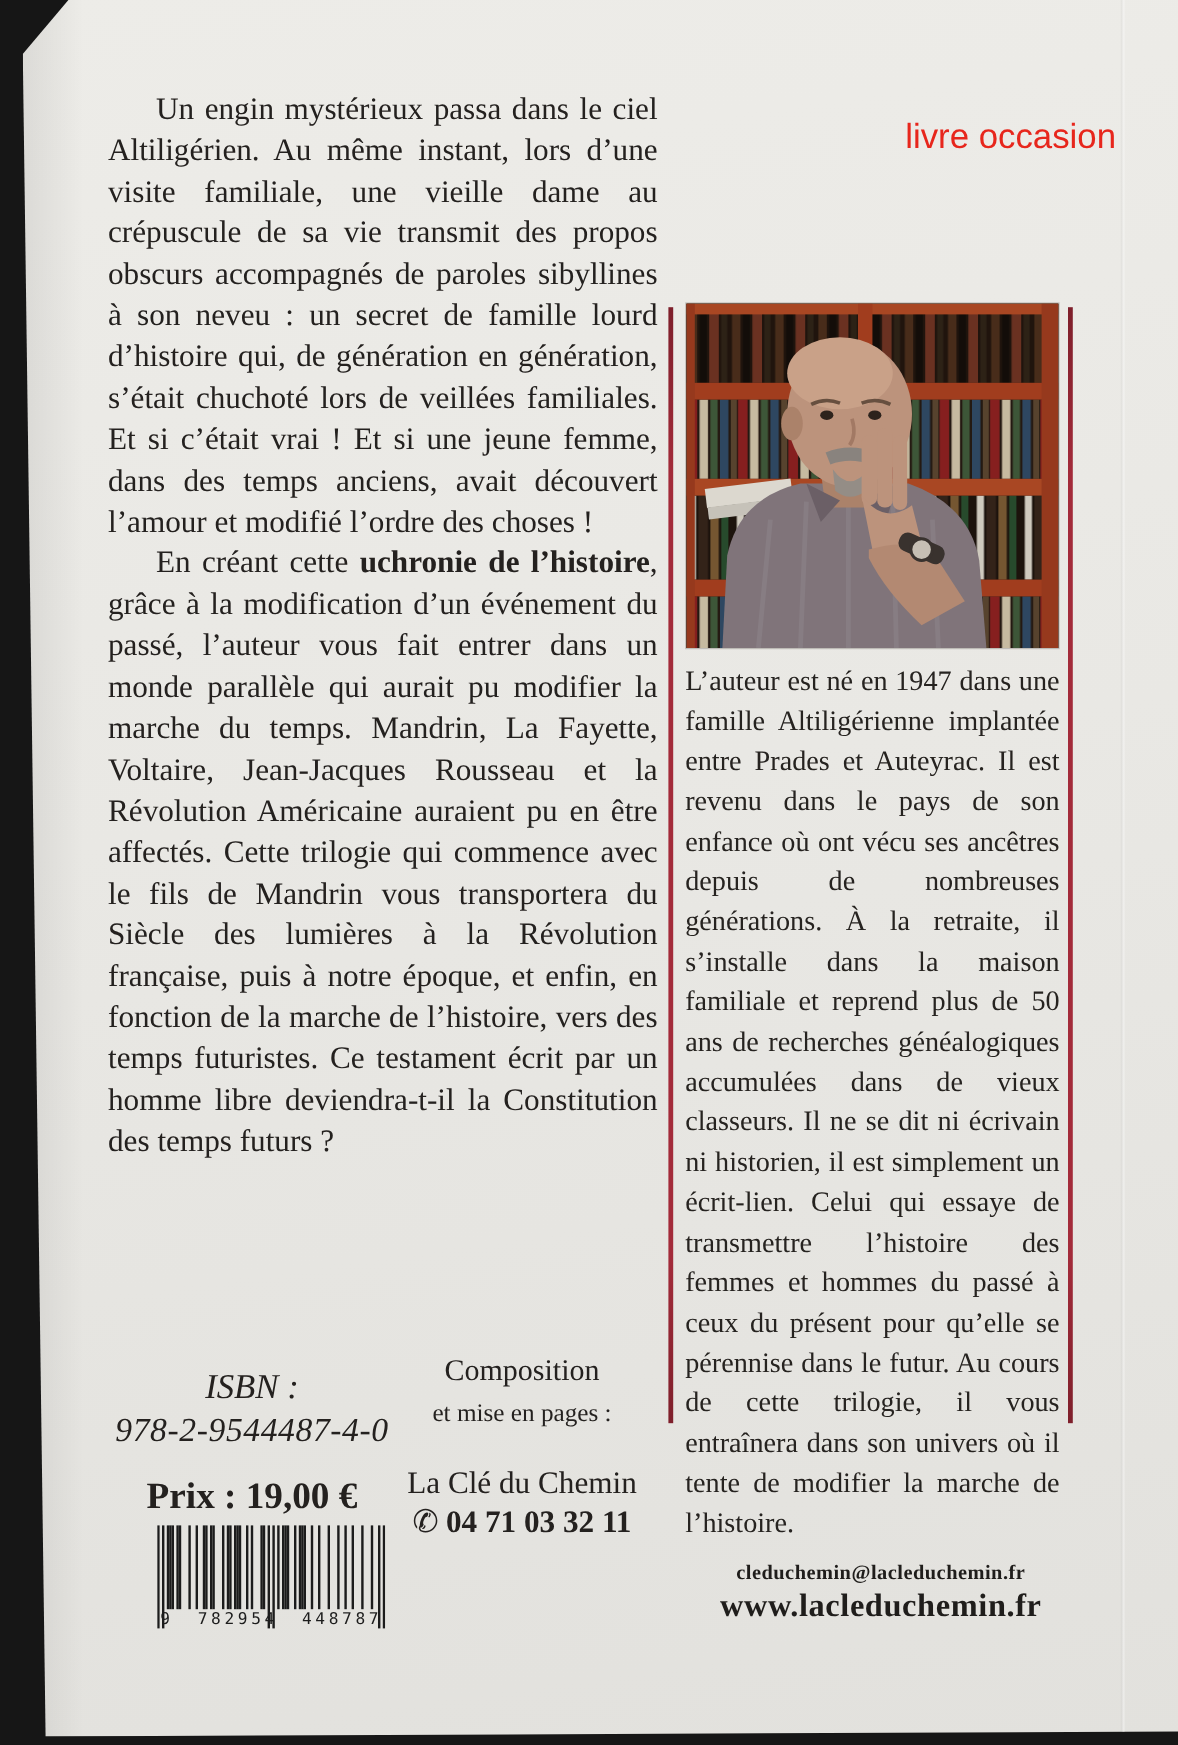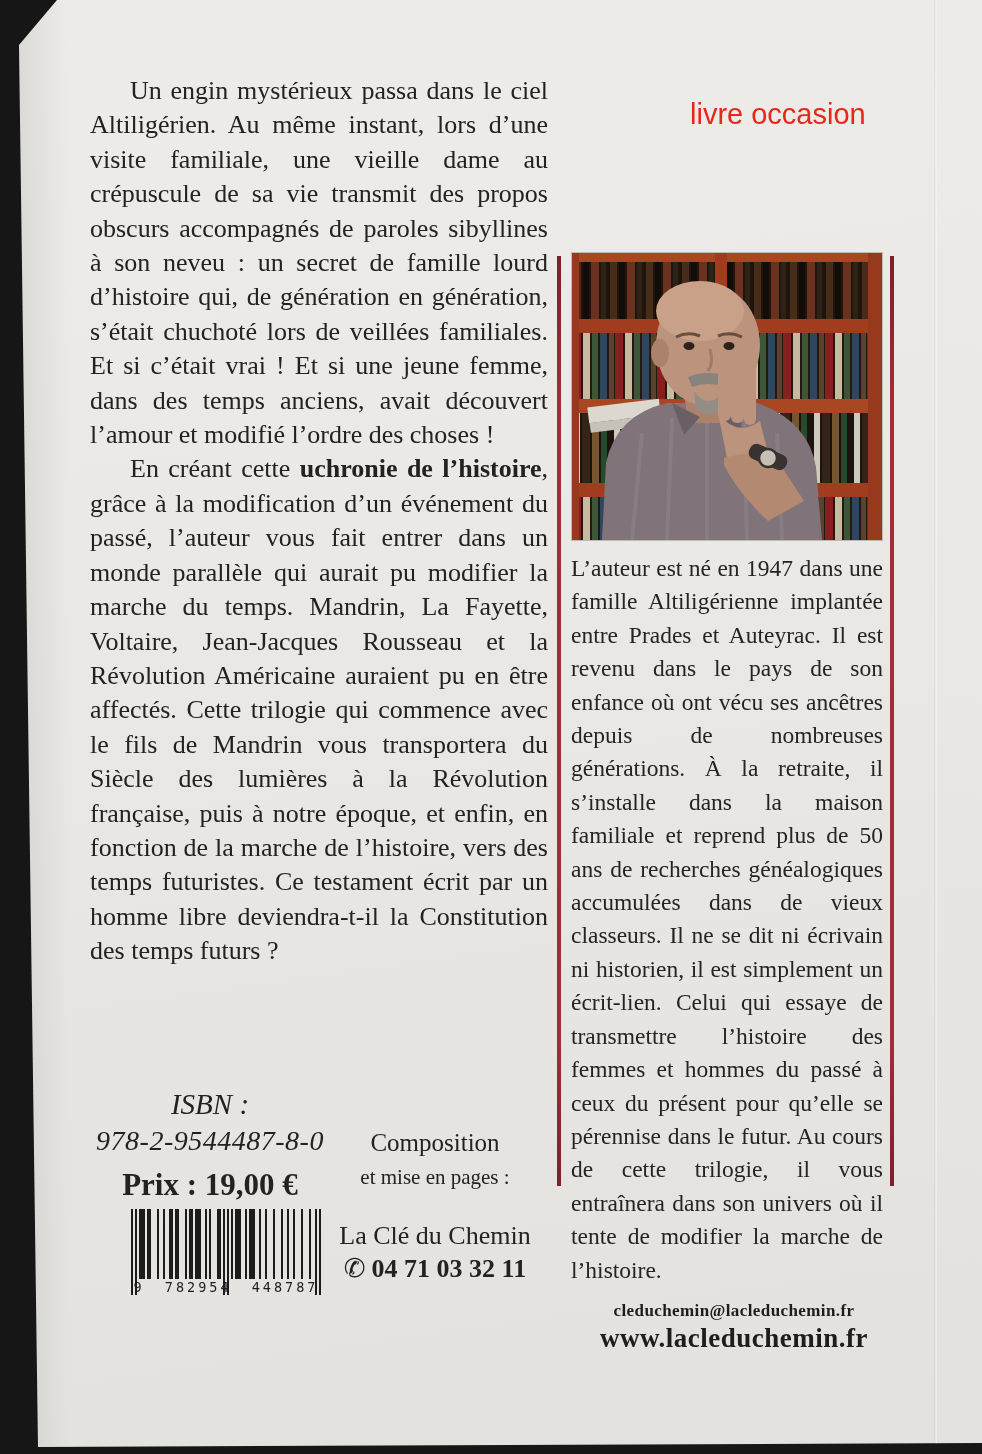--- a/index.html
+++ b/index.html
@@ -27,46 +27,46 @@
     position:absolute;left:90px;top:74px;width:458px;
     font-size:26px;line-height:34.4px;color:#24211f;
     text-align:justify;
   }
   .synopsis p{margin:0;text-indent:40px;}
   .synopsis b{font-weight:bold;}
   
   .stamp{
     position:absolute;left:690px;top:98px;width:240px;
     font-family:"Liberation Sans",sans-serif;
-    font-size:29px;color:#e7261c;text-align:left;white-space:nowrap;
+    font-size:29px;color:#e7261c;text-align:right;white-space:nowrap;
   }
   
   .rule{
     position:absolute;top:256px;width:4px;height:930px;
     background:linear-gradient(#7e1f2b,#a32b3a 15%,#a32b3a 85%,#7e1f2b);
   }
   .rule.left{left:557px;}
   .rule.right{left:890px;}
   .photo{
     position:absolute;left:572px;top:253px;width:310px;height:287px;
     box-shadow:0 0 0 1px rgba(60,50,45,0.25);
     background:#2b1c13;
   }
   .bio{
     position:absolute;left:571px;top:552px;width:312px;
     font-size:23.5px;line-height:33.4px;color:#262320;
     text-align:justify;
   }
   
   .isbn-block{
-    position:absolute;left:70px;top:1086px;width:280px;text-align:center;color:#24211f;
+    position:absolute;left:70px;top:1138px;width:280px;text-align:center;color:#24211f;
   }
   .isbn-label{font-style:italic;font-size:29px;line-height:36px;}
   .isbn-value{font-style:italic;font-size:28px;line-height:37px;letter-spacing:0.5px;}
-  .price{font-weight:bold;font-size:31px;line-height:40px;margin-top:6px;}
+  .price{font-weight:bold;font-size:31px;line-height:40px;margin-top:16px;}
   .barcode{position:relative;width:158px;height:92px;margin:4px auto 0;}
   .barcode svg{position:absolute;left:0;top:0;}
   .barcode-digits{
     position:absolute;left:-18px;top:70px;width:226px;
     font-family:"DejaVu Sans Mono",monospace;
     font-size:13.5px;letter-spacing:3px;word-spacing:9px;
     color:#1d1d1d;text-align:center;white-space:nowrap;
   }
   
   .comp-block{
@@ -178,21 +178,21 @@
       <circle cx="196" cy="205" r="9" fill="#cfc9bd" stroke="#3a3430" stroke-width="2.5"></circle>
 
       <rect width="310" height="287" fill="rgba(40,20,10,0.05)"></rect>
     </svg>
   </div>
 
   <div class="bio">L’auteur est né en 1947 dans une famille Altiligérienne implantée entre Prades et Auteyrac. Il est revenu dans le pays de son enfance où ont vécu ses ancêtres depuis de nombreuses générations. À la retraite, il s’installe dans la maison familiale et reprend plus de 50 ans de recherches généalogiques accumulées dans de vieux classeurs. Il ne se dit ni écrivain ni historien, il est simplement un écrit-lien. Celui qui essaye de transmettre l’histoire des femmes et hommes du passé à ceux du présent pour qu’elle se pérennise dans le futur. Au cours de cette trilogie, il vous entraînera dans son univers où il tente de modifier la marche de l’histoire.</div>
 
   <div class="isbn-block">
     <div class="isbn-label">ISBN :</div>
-    <div class="isbn-value">978-2-9544487-8-0</div>
+    <div class="isbn-value">978-2-9544487-4-0</div>
     <div class="price">Prix : 19,00 €</div>
     <div class="barcode">
       <svg id="barcode-bars" width="190" height="88">
           <rect x="0" y="0" width="2" height="86" fill="#1c1c1c"></rect>
           <rect x="4" y="0" width="2" height="86" fill="#1c1c1c"></rect>
           <rect x="8" y="0" width="2" height="70" fill="#1c1c1c"></rect>
           <rect x="10" y="0" width="2" height="70" fill="#1c1c1c"></rect>
           <rect x="12" y="0" width="2" height="70" fill="#1c1c1c"></rect>
           <rect x="16" y="0" width="2" height="70" fill="#1c1c1c"></rect>
           <rect x="18" y="0" width="2" height="70" fill="#1c1c1c"></rect>

